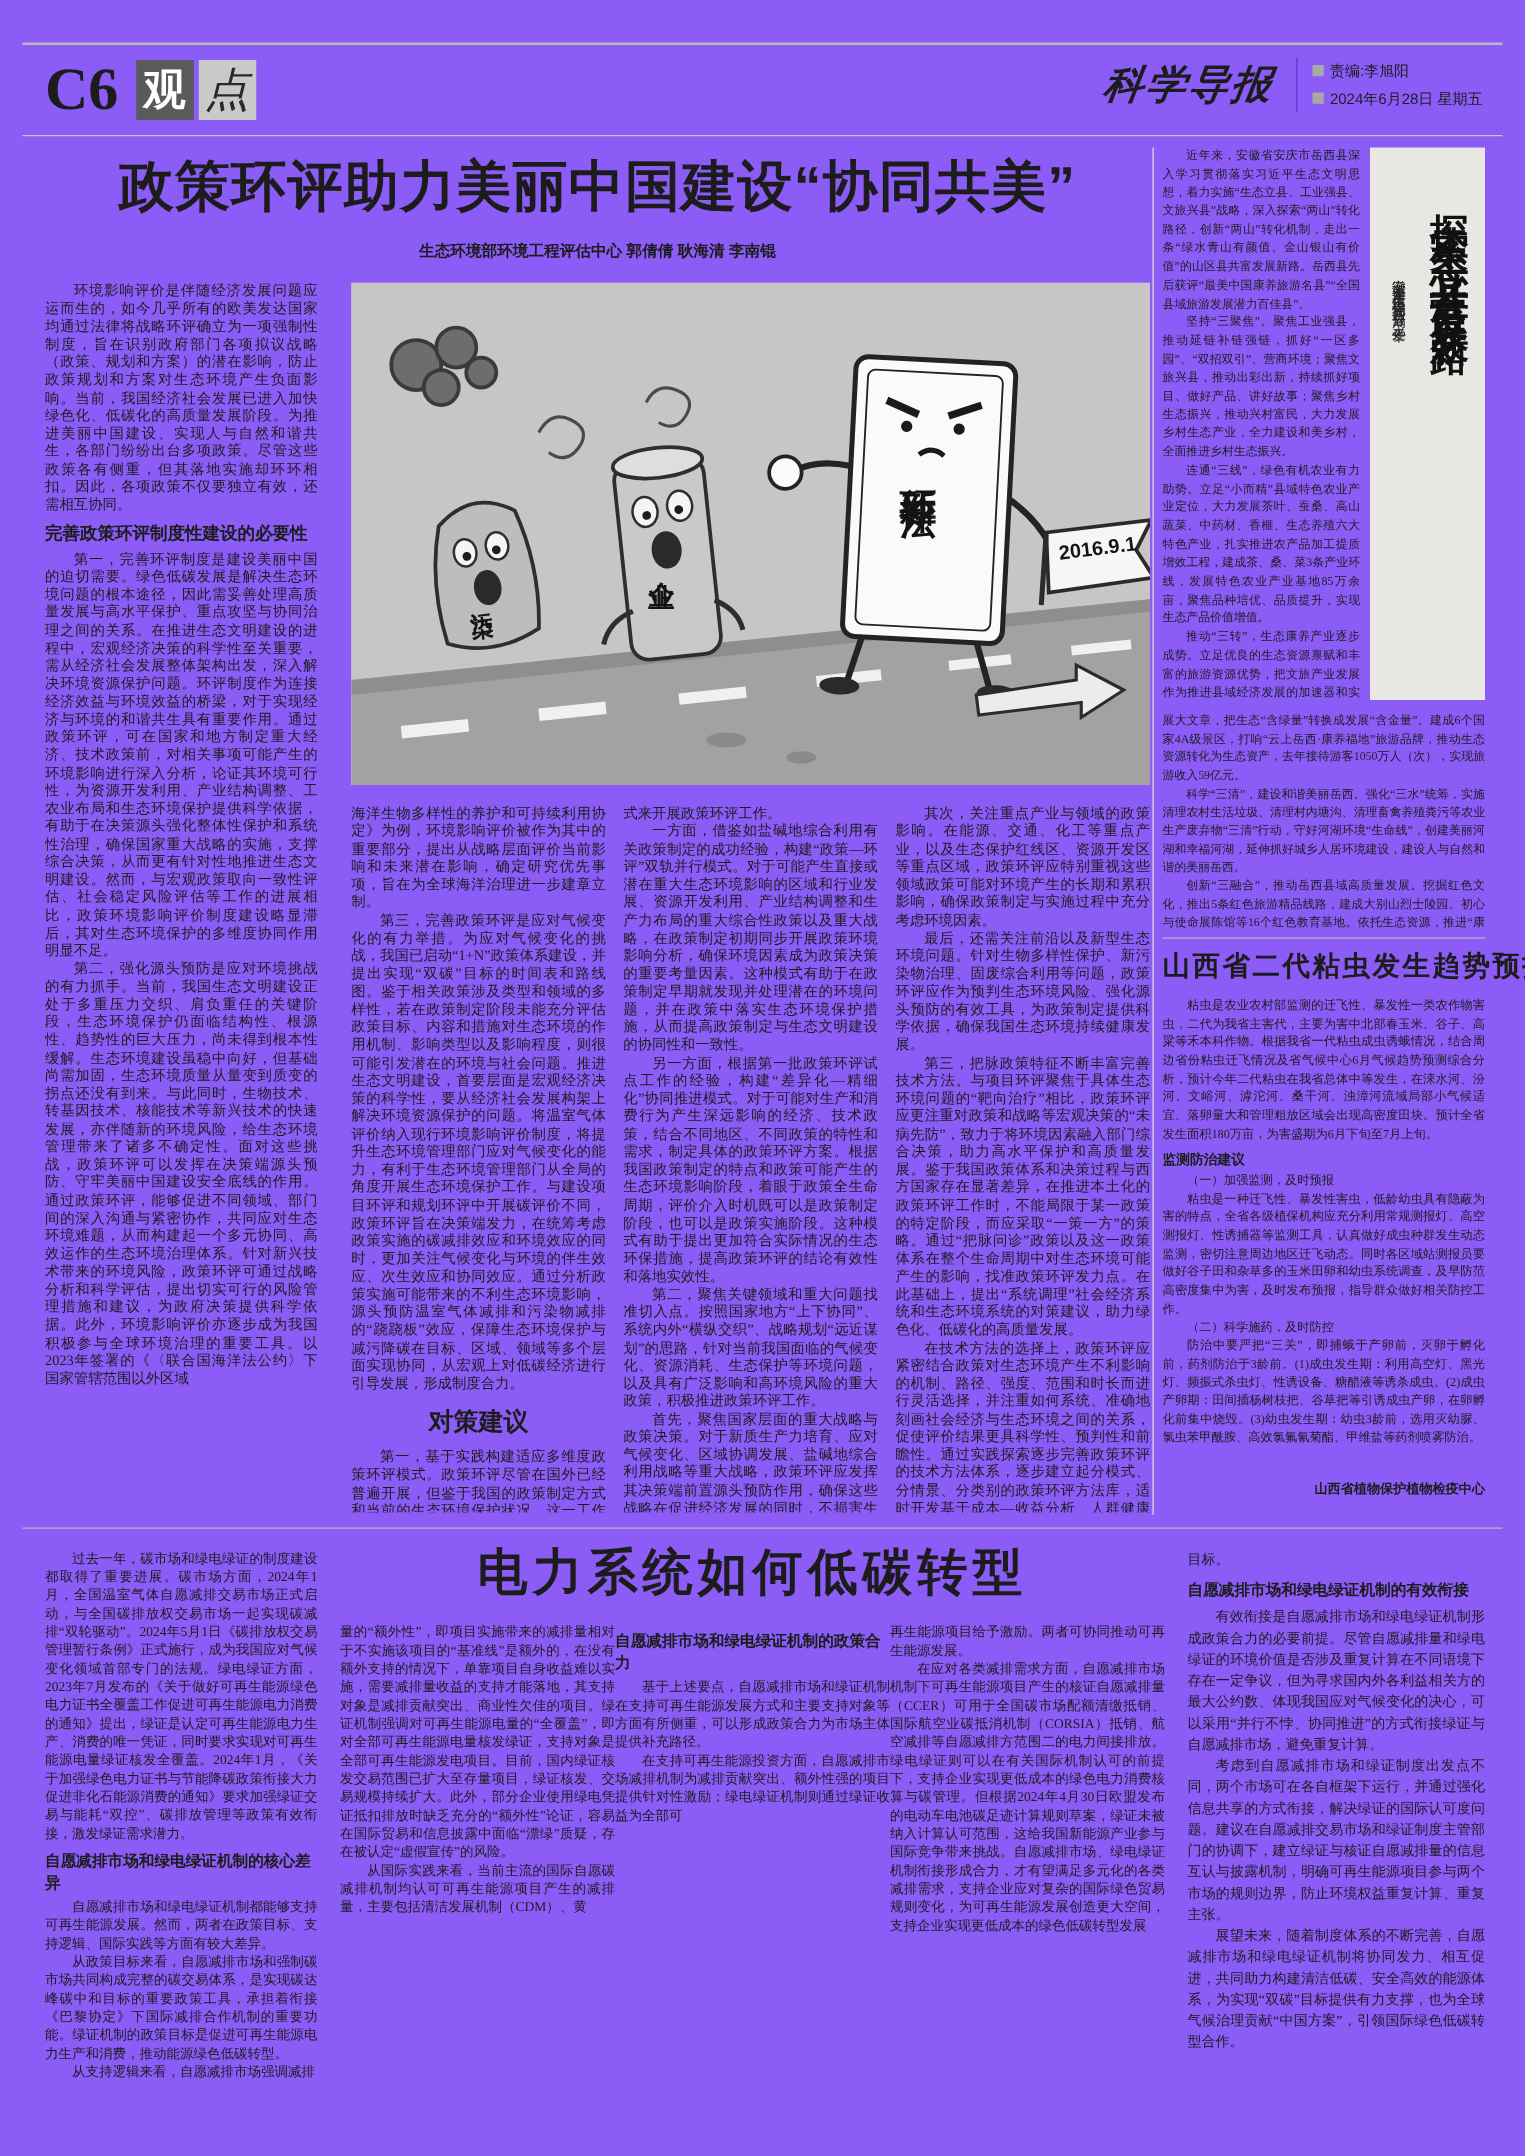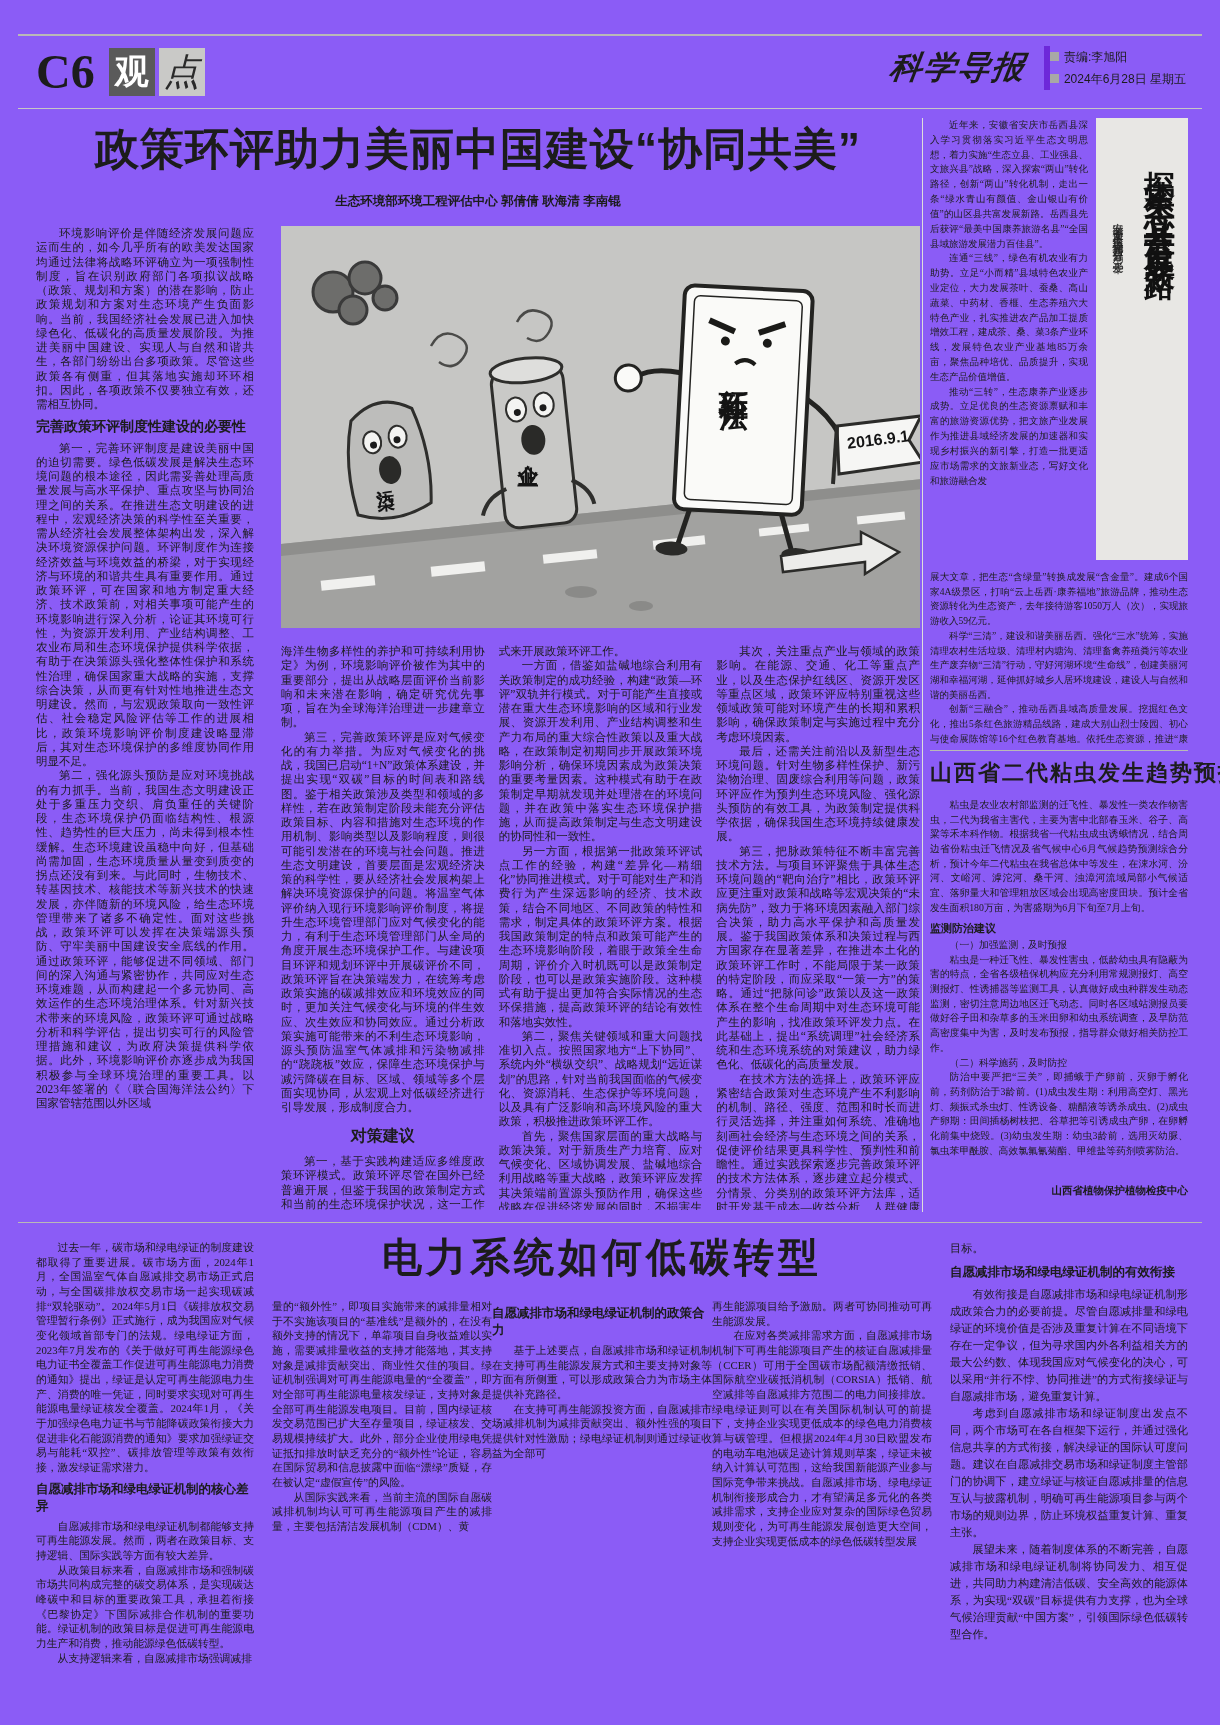--- a/index.html
+++ b/index.html
@@ -10,27 +10,27 @@
   .header{position:absolute;left:36px;top:46px;width:1150px;height:58px;display:flex;justify-content:space-between;align-items:flex-start;}
   .hleft{display:flex;align-items:flex-start;gap:14px;}
   .ed{font-family:"Liberation Serif",serif;font-size:48px;font-weight:bold;line-height:52px;}
   .secboxes{display:flex;gap:4px;margin-top:2px;}
   .secbox1{width:46px;height:48px;background:#5a5a5a;color:#fff;display:flex;align-items:center;justify-content:center;
            font-family:"Liberation Sans",sans-serif;font-weight:bold;font-size:34px;}
   .secbox2{width:46px;height:48px;background:#c9c9c7;color:#2a2a2a;display:flex;align-items:center;justify-content:center;
            font-family:"DejaVu Serif",serif;font-style:italic;font-size:36px;}
   .hright{display:flex;align-items:center;gap:18px;}
   .logo{font-family:"DejaVu Serif",serif;font-weight:bold;font-style:italic;font-size:32px;transform:skewX(-8deg);letter-spacing:2px;}
-  .credits{border-left:6px solid #6d28d9;font-size:12px;line-height:22px;font-family:"Liberation Sans",sans-serif;}
+  .credits{border-left:1px solid #6d28d9;padding-left:12px;font-size:12px;line-height:22px;font-family:"Liberation Sans",sans-serif;}
   .sq{display:inline-block;width:9px;height:9px;background:#a8a8a6;margin-right:5px;}
   
   .art p{margin:0;text-indent:2em;text-align:justify;}
   .art p.cont{text-indent:0;}
   .art h4{margin:7px 0 5px;font-family:"Liberation Sans",sans-serif;font-weight:bold;font-size:14px;text-align:left;}
-  .art h4.center{text-align:center;font-size:16px;margin:12px 0 8px;}
+  .art h4.center{text-align:center;font-size:20px;margin:12px 0 8px;}
   
   .main-art{position:absolute;left:36px;top:116px;width:884px;height:1100px;}
   .main-title{margin:4px 0 0;font-family:"Liberation Sans",sans-serif;font-weight:900;font-size:44px;
               text-align:center;letter-spacing:1px;white-space:nowrap;}
   .main-byline{text-align:center;font-size:12.5px;font-weight:bold;margin-top:14px;font-family:"Liberation Sans",sans-serif;}
   .main-body{display:flex;gap:27px;margin-top:16px;height:984px;overflow:hidden;font-size:11.5px;line-height:1.24;}
   .mcol1{width:218px;overflow:hidden;}
   .mright{flex:1;display:flex;flex-direction:column;min-width:0;}
   .cartoon{position:relative;height:402px;background:#c8c8c6;overflow:hidden;flex:0 0 auto;}
   .mcols{display:flex;gap:14px;margin-top:16px;flex:1;overflow:hidden;}
@@ -200,20 +200,21 @@
       </div>
     </div>
   </div>
 
   <div class="vrule"></div>
 
   <div class="sidebar art">
     <div class="sb-top">
       <div class="sb-text">
           <p>近年来，安徽省安庆市岳西县深入学习贯彻落实习近平生态文明思想，着力实施“生态立县、工业强县、文旅兴县”战略，深入探索“两山”转化路径，创新“两山”转化机制，走出一条“绿水青山有颜值、金山银山有价值”的山区县共富发展新路。岳西县先后获评“最美中国康养旅游名县”“全国县域旅游发展潜力百佳县”。</p>
+          <p>坚持“三聚焦”。聚焦工业强县，推动延链补链强链，抓好“一区多园”、“双招双引”、营商环境；聚焦文旅兴县，推动出彩出新，持续抓好项目、做好产品、讲好故事；聚焦乡村生态振兴，推动兴村富民，大力发展乡村生态产业，全力建设和美乡村，全面推进乡村生态振兴。</p>
           <p>连通“三线”，绿色有机农业有力助势。立足“小而精”县域特色农业产业定位，大力发展茶叶、蚕桑、高山蔬菜、中药材、香榧、生态养殖六大特色产业，扎实推进农产品加工提质增效工程，建成茶、桑、菜3条产业环线，发展特色农业产业基地85万余亩，聚焦品种培优、品质提升，实现生态产品价值增值。</p>
           <p>推动“三转”，生态康养产业逐步成势。立足优良的生态资源禀赋和丰富的旅游资源优势，把文旅产业发展作为推进县域经济发展的加速器和实现乡村振兴的新引擎，打造一批更适应市场需求的文旅新业态，写好文化和旅游融合发</p>
         </div>
       <div class="sb-titlebox">
         <div class="sb-vtitle">探索生态立县共富发展新路</div>
         <div class="sb-vbyline">安徽省安庆市生态环境局岳西县分局  王爱华</div>
       </div>
     </div>
     <div class="sb-bottom">
         <p class="cont">展大文章，把生态“含绿量”转换成发展“含金量”。建成6个国家4A级景区，打响“云上岳西·康养福地”旅游品牌，推动生态资源转化为生态资产，去年接待游客1050万人（次），实现旅游收入59亿元。</p>

